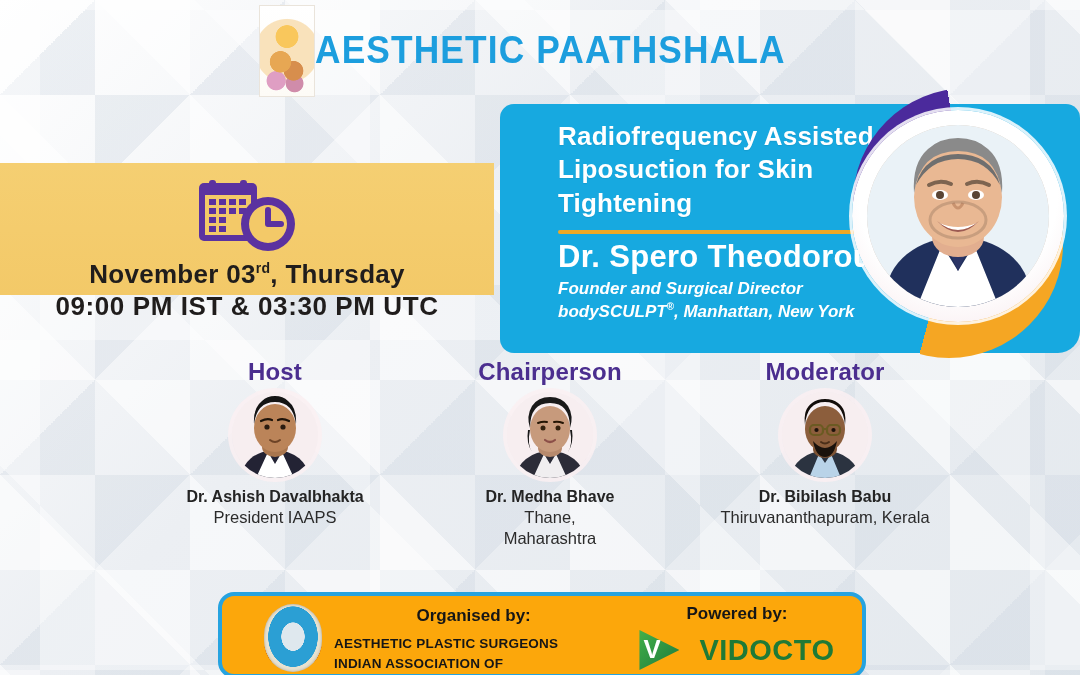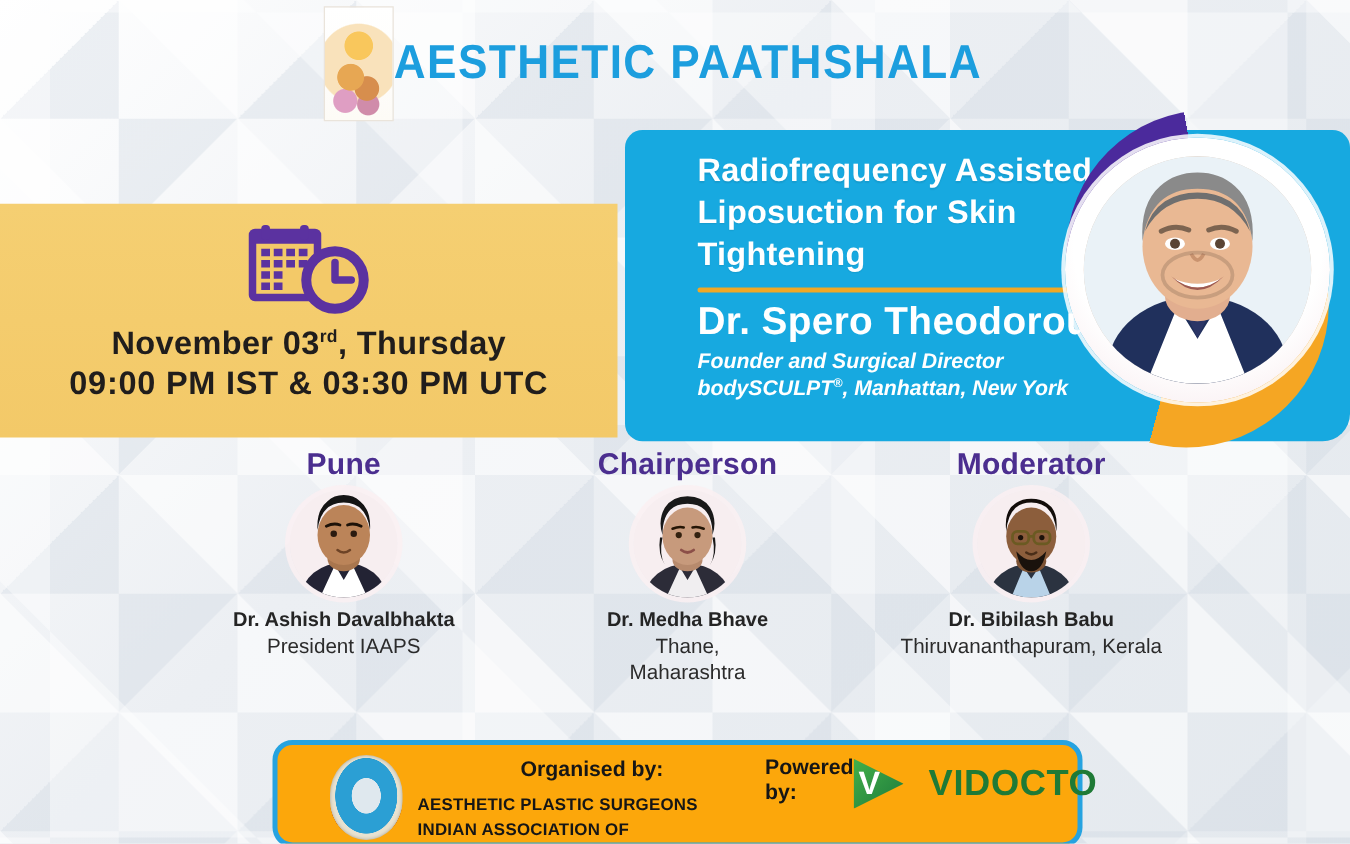--- a/index.html
+++ b/index.html
@@ -54,21 +54,21 @@
   .ptitle{
     font-size:38px;font-weight:bold;letter-spacing:1.2px;
     color:#1c9ede;
     font-family:"Liberation Sans Narrow","Liberation Sans",sans-serif;
     transform:scaleX(.93);transform-origin:left center;
     white-space:nowrap;
   }
 
   
   .datepanel{
-    position:absolute;left:0;top:163px;width:494px;height:187px;
+    position:absolute;left:0;top:163px;width:494px;height:132px;
     background:linear-gradient(180deg,#f5cf72 0%,#f3c968 100%);
     display:flex;flex-direction:column;align-items:center;
     padding-top:12px;box-sizing:border-box;
   }
   .cal-icon{position:relative;width:112px;height:78px;margin-bottom:6px;}
   .date-line{
     color:#201d1c;font-weight:bold;font-size:26px;letter-spacing:.3px;
     font-family:"Liberation Sans Narrow","Liberation Sans",sans-serif;
     line-height:1.22;white-space:nowrap;
   }
@@ -172,21 +172,21 @@
   .org-text{padding-top:2px;}
   .org-label{
     font-weight:bold;font-size:17px;color:#161616;margin-bottom:8px;
     font-family:"Liberation Sans Narrow","Liberation Sans",sans-serif;
     text-align:center;padding-left:55px;
   }
   .org-name{
     font-weight:bold;font-size:13.5px;color:#161616;line-height:1.45;letter-spacing:.2px;
   }
   .pow-block{
-    width:250px;display:flex;flex-direction:row;align-items:center;padding-top:8px;
+    width:250px;display:flex;flex-direction:column;align-items:center;padding-top:8px;
   }
   .pow-label{
     font-weight:bold;font-size:17px;color:#161616;margin-bottom:6px;
     font-family:"Liberation Sans Narrow","Liberation Sans",sans-serif;
   }
   .vidocto{display:flex;align-items:center;gap:20px;}
   .v-mark{
     width:40px;height:40px;position:relative;
     background:linear-gradient(135deg,#43b049 0%,#1d7a3c 100%);
     clip-path:polygon(0 0,100% 50%,0 100%);
@@ -285,21 +285,21 @@
         <path d="M72 98 q19 14 38 0 q-19 8-38 0z" fill="#ffffff"></path>
         <path d="M70 96 q21 18 42 0 q-21 22-42 0z" fill="#9c5a52"></path>
         <path d="M68 92 q23 4 46 0 q-4 26-23 26 -19 0-23-26z" fill="none"></path>
         <ellipse cx="91" cy="95" rx="28" ry="18" fill="none" stroke="rgba(140,110,90,.35)" stroke-width="3"></ellipse>
       </svg>
     </div>
   </div>
 
   <div class="people">
     <div class="person">
-      <div class="role">Pune</div>
+      <div class="role">Host</div>
       <div class="avatar">
         <svg viewBox="0 0 86 86" width="86" height="86" aria-hidden="true">
           <rect width="86" height="86" fill="#f7eef0"></rect>
           <ellipse cx="43" cy="86" rx="34" ry="28" fill="#232334"></ellipse>
           <path d="M24 86 L36 60 L43 72 L50 60 L62 86 Z" fill="#ffffff"></path>
           <ellipse cx="43" cy="55" rx="13" ry="10" fill="#a9764e"></ellipse>
           <ellipse cx="43" cy="36" rx="21" ry="24" fill="#bb8459"></ellipse>
           <path d="M22 32 q3-22 21-22 t21 22 q1-16-8-23 -5-5-13-5 -8 0-13 5 -9 7-8 23z" fill="#141414"></path>
           <circle cx="35" cy="35" r="2.6" fill="#2a1b10"></circle>
           <circle cx="51" cy="35" r="2.6" fill="#2a1b10"></circle>

